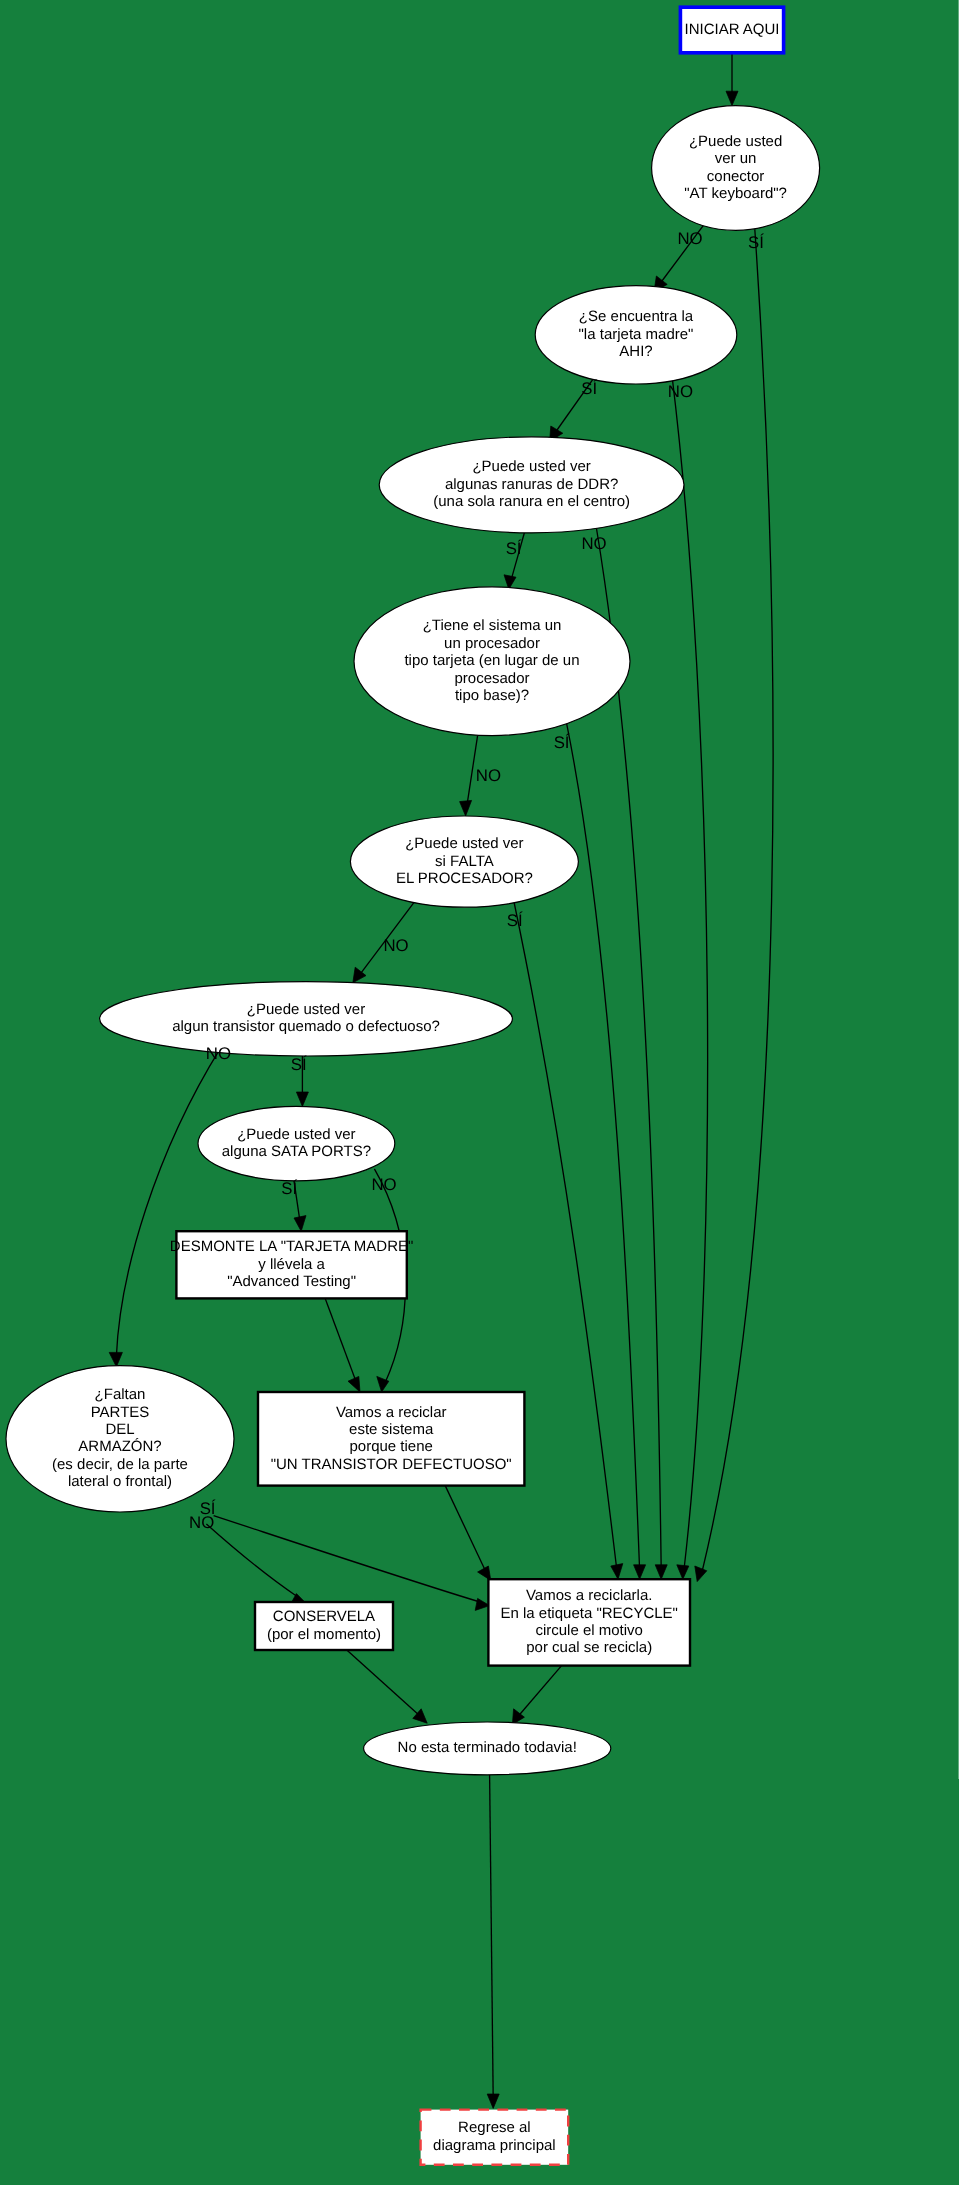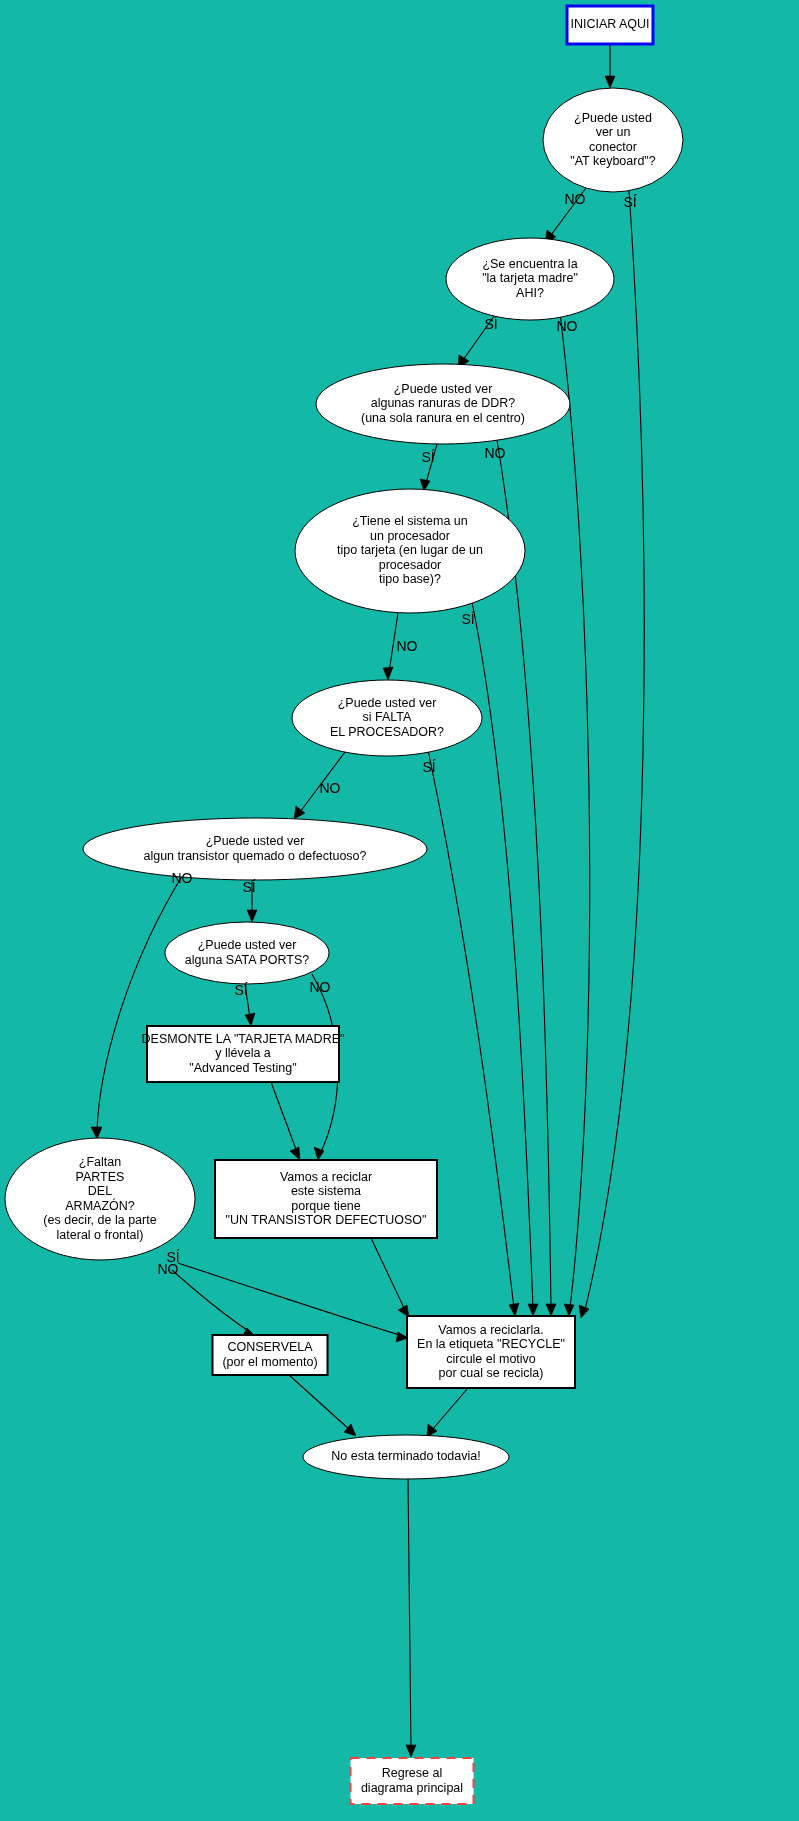--- a/index.html
+++ b/index.html
@@ -10,21 +10,21 @@
   body {
     font-family: "Liberation Sans", sans-serif;
     width: 799px;
     height: 1821px;
     overflow: hidden;
   }
   #flow-root {
     position: relative;
     width: 799px;
     height: 1821px;
-    background: #14b8a6;
+    background: #15803d;
   }
   svg#flow-svg {
     display: block;
     width: 799px;
     height: 1821px;
   }
   .node-shape {
     fill: #ffffff;
     stroke: #000000;
     stroke-width: 1;

